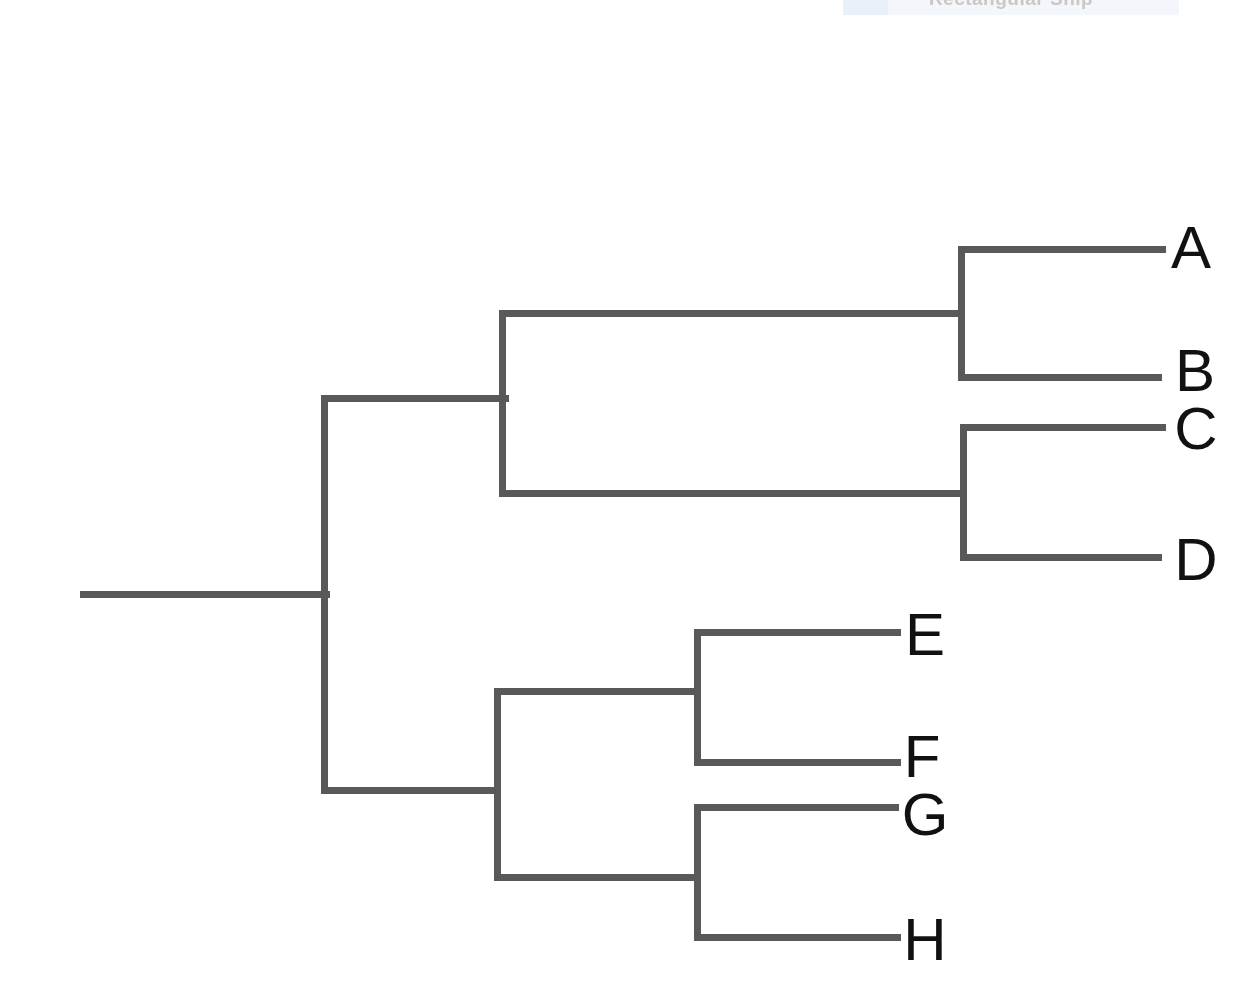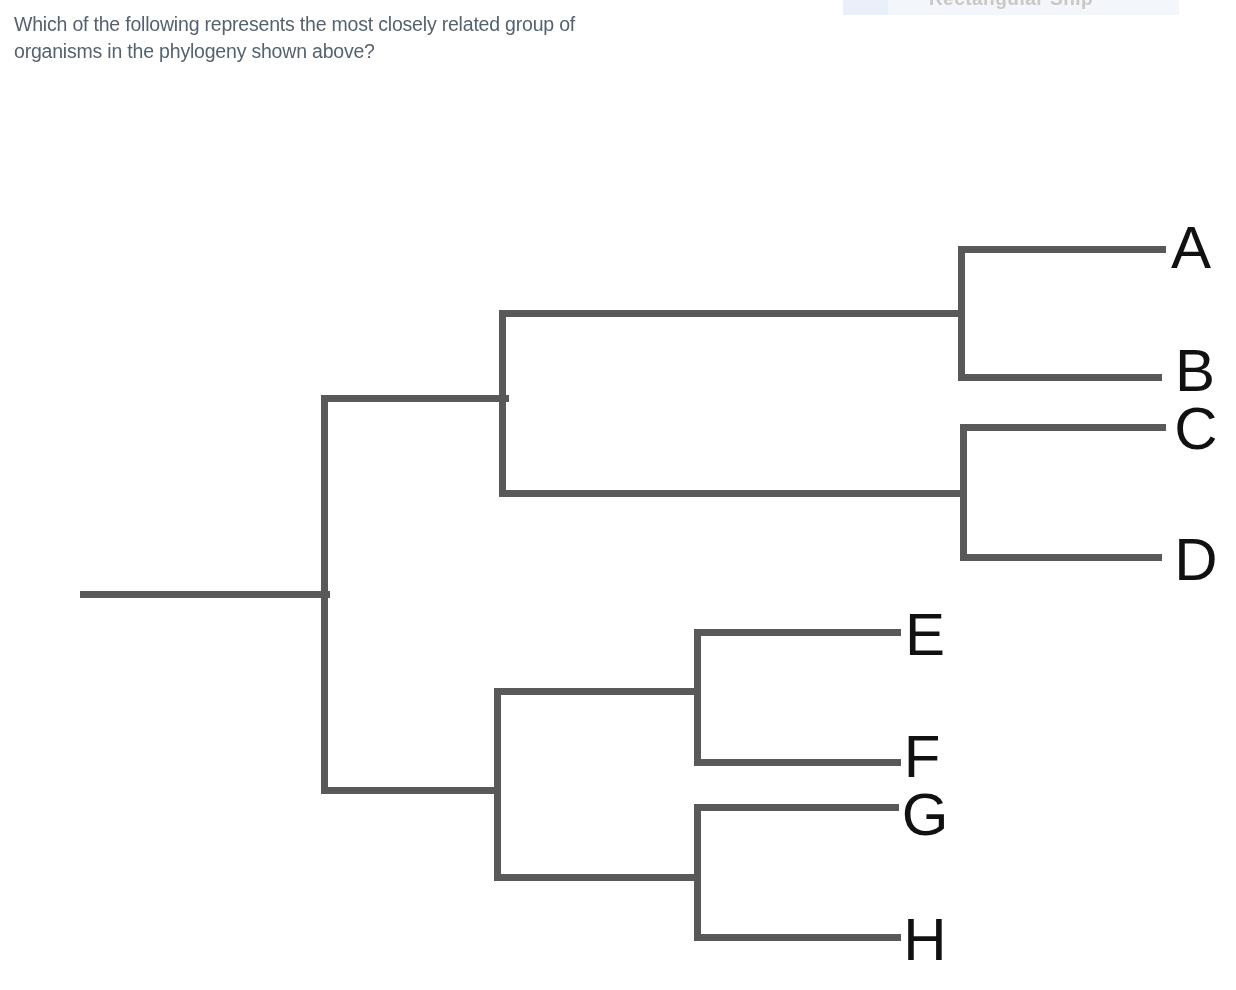--- a/index.html
+++ b/index.html
@@ -62,24 +62,20 @@
     font-size: 60px;
     line-height: 1;
     font-weight: 400;
   }
 </style>
 </head>
 <body>
 
 <div id="page">
 
-  <div id="question">
-    <div>Which of the following represents the most closely related group of</div>
-    <div>organisms in the phylogeny shown above?</div>
-  </div>
 
   <div id="snip-bar">
     <div class="left-tint"></div>
     <div class="snip-label">Rectangular Snip</div>
   </div>
 
   <div id="tree">
       <div class="branch" style="left: 79.5px; top: 590.5px; width: 250px; height: 7px; background: rgb(89, 89, 89);"></div>
       <div class="branch" style="left: 320.5px; top: 394.5px; width: 7px; height: 399px; background: rgb(89, 89, 89);"></div>
       <div class="branch" style="left: 320.5px; top: 394.5px; width: 188px; height: 7px; background: rgb(89, 89, 89);"></div>

